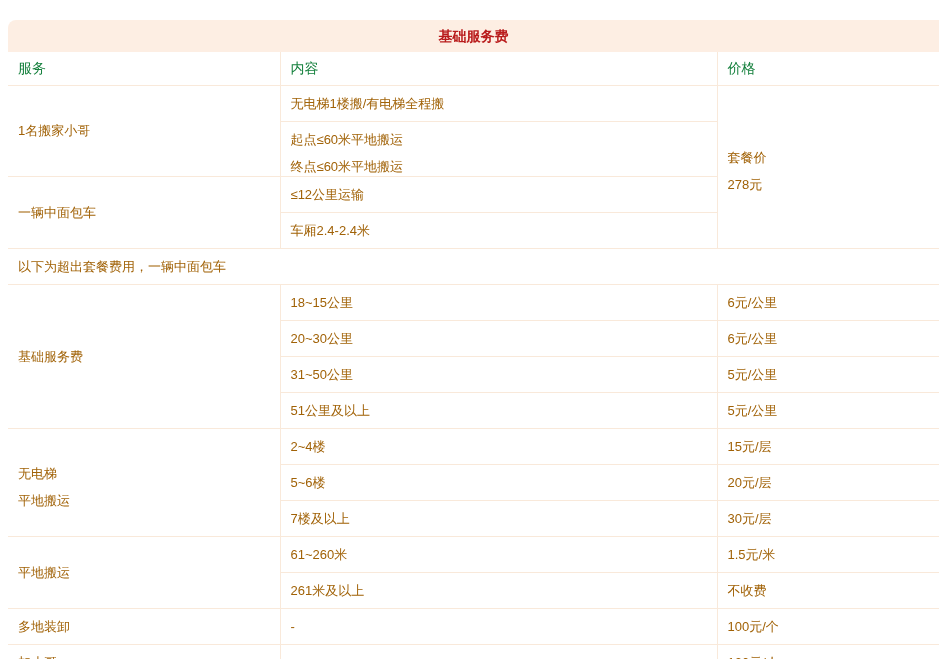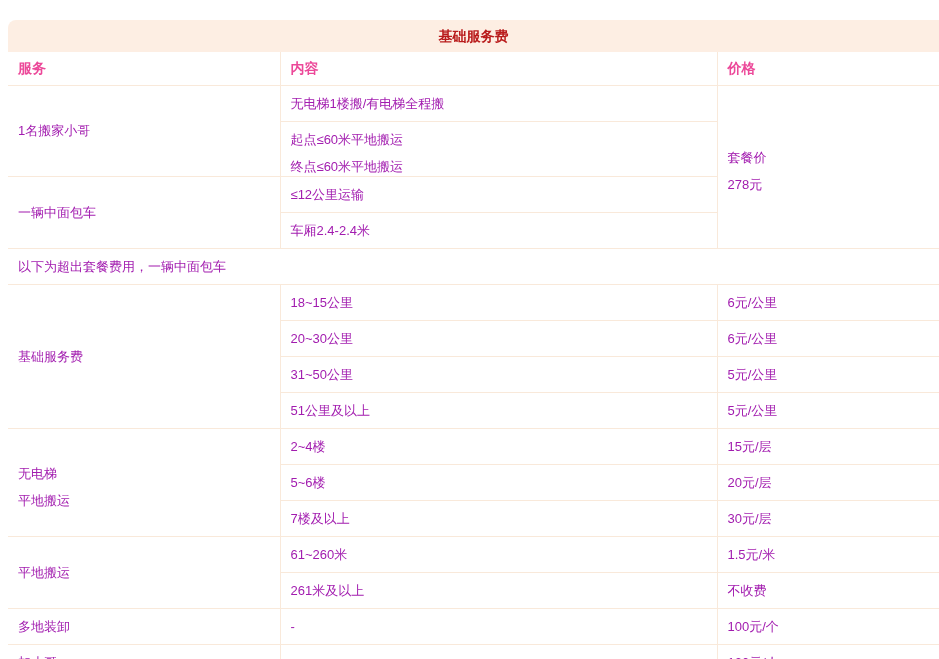--- a/index.html
+++ b/index.html
@@ -35,32 +35,32 @@
     table-layout: fixed;
     background: #ffffff;
   }
   table.pricing th,
   table.pricing td {
     border: 1px solid #f9e9da;
     padding: 0 8px 0 10px;
     vertical-align: middle;
     text-align: left;
     font-size: 13px;
-    color: #a21caf;
+    color: #a16207;
     overflow: hidden;
   }
   table.pricing th:last-child,
   table.pricing td:last-child { border-right: none; }
   table.pricing th:first-child,
   table.pricing td:first-child { border-left: none; }
   table.pricing th {
     height: 33px;
     font-size: 14px;
-    font-weight: bold;
-    color: #ec4899;
+    font-weight: normal;
+    color: #15803d;
     border-top: none;
   }
   table.pricing td { height: 35px; }
   tr.tall td { height: 52px; }
   .two-line div { line-height: 19px; margin-top: 8px; }
   td.note-cell {
     text-align: center;
     color: #ef7b32;
     padding-left: 0;
   }

